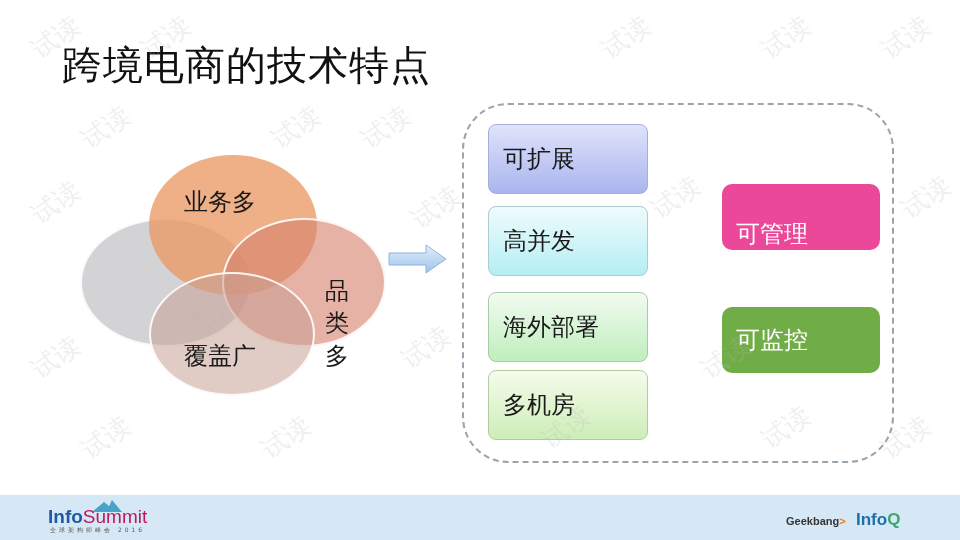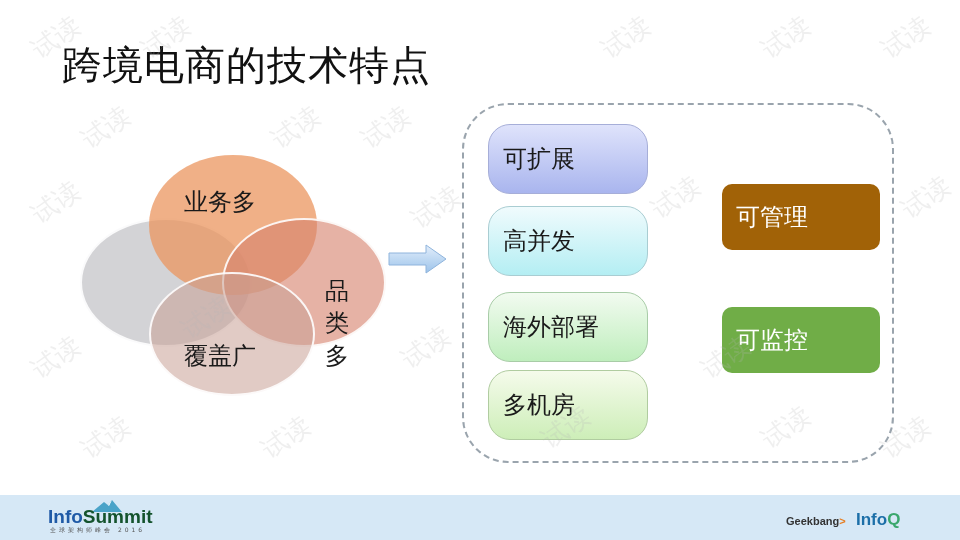--- a/index.html
+++ b/index.html
@@ -13,31 +13,31 @@
     .c-right { left: 210px; top: 218px; width: 160px; height: 125px; background: rgba(215,130,110,0.62); border: 2px solid rgba(255,255,255,0.9); }
     .c-left { left: 68px; top: 218px; width: 168px; height: 125px; background: rgba(175,175,180,0.55); border: 2px solid rgba(255,255,255,0.9); }
     .c-bottom { left: 137px; top: 272px; width: 162px; height: 120px; background: rgba(200,160,150,0.55); border: 2px solid rgba(255,255,255,0.9); }
     .vlabel { position: absolute; font-size: 24px; color: #1a1a1a; line-height: 1.35; }
     .v-top { left: 172px; top: 186px; }
     .v-left { left: 96px; top: 228px; width: 26px; text-align: center; }
     .v-right { left: 312px; top: 228px; width: 26px; text-align: center; margin-top: 47px; }
     .v-bottom { left: 172px; top: 340px; }
     .arrow { position: absolute; left: 388px; top: 244px; width: 60px; height: 30px; }
     .dashed { position: absolute; left: 462px; top: 103px; width: 432px; height: 360px; border: 2px dashed #9aa4ad; border-radius: 46px; box-sizing: border-box; }
-    .box { position: absolute; left: 488px; width: 160px; height: 70px; border-radius: 22px; border: 1px solid #b8c4b8; box-sizing: border-box; font-size: 24px; color: #1a1a1a; display: flex; align-items: center; padding-left: 14px; }
+    .box { position: absolute; left: 488px; width: 160px; height: 70px; border-radius: 8px; border: 1px solid #b8c4b8; box-sizing: border-box; font-size: 24px; color: #1a1a1a; display: flex; align-items: center; padding-left: 14px; }
     .b1 { top: 124px; background: linear-gradient(#dfe3fb, #a9b5ee); border-color: #a6aed8; }
     .b2 { top: 206px; background: linear-gradient(#f0fbfd, #b4eef3); border-color: #a9cdd2; }
     .b3 { top: 292px; background: linear-gradient(#f2fbf0, #bfeebd); border-color: #a8cca7; }
     .b4 { top: 370px; background: linear-gradient(#f5fbeb, #cdeeb8); border-color: #b0cca0; }
     .rbox { position: absolute; left: 722px; width: 158px; height: 66px; border-radius: 10px; font-size: 24px; color: #ffffff; display: flex; align-items: center; padding-left: 14px; box-sizing: border-box; }
-    .r1 { top: 184px; background: #a16207; }
+    .r1 { top: 184px; background: #ec4899; align-items: flex-end; }
     .r2 { top: 307px; background: #70ad47; }
     .footer { position: absolute; left: 0; top: 495px; width: 960px; height: 45px; background: #d6e8f6; }
     .arch { position: absolute; left: 48px; top: 506px; font-size: 19px; font-weight: bold; color: #1f5aa6; font-family: "Liberation Sans", sans-serif; }
-    .arch .s { color: #14532d; font-weight: bold; }
+    .arch .s { color: #be185d; font-weight: normal; }
     .arch-sub { position: absolute; left: 50px; top: 526px; font-size: 6px; color: #555; letter-spacing: 3px; }
     .geek { position: absolute; left: 786px; top: 515px; font-size: 11px; font-weight: bold; color: #333; font-family: "Liberation Sans", sans-serif; }
     .geek .x { color: #e67e22; }
     .infoq { position: absolute; left: 856px; top: 510px; font-size: 17px; font-weight: bold; color: #1c6fa8; font-family: "Liberation Sans", sans-serif; }
     .infoq .q { color: #3aa76d; }
   </style>
 </head>
 <body>
 
 <div class="title">跨境电商的技术特点</div>

